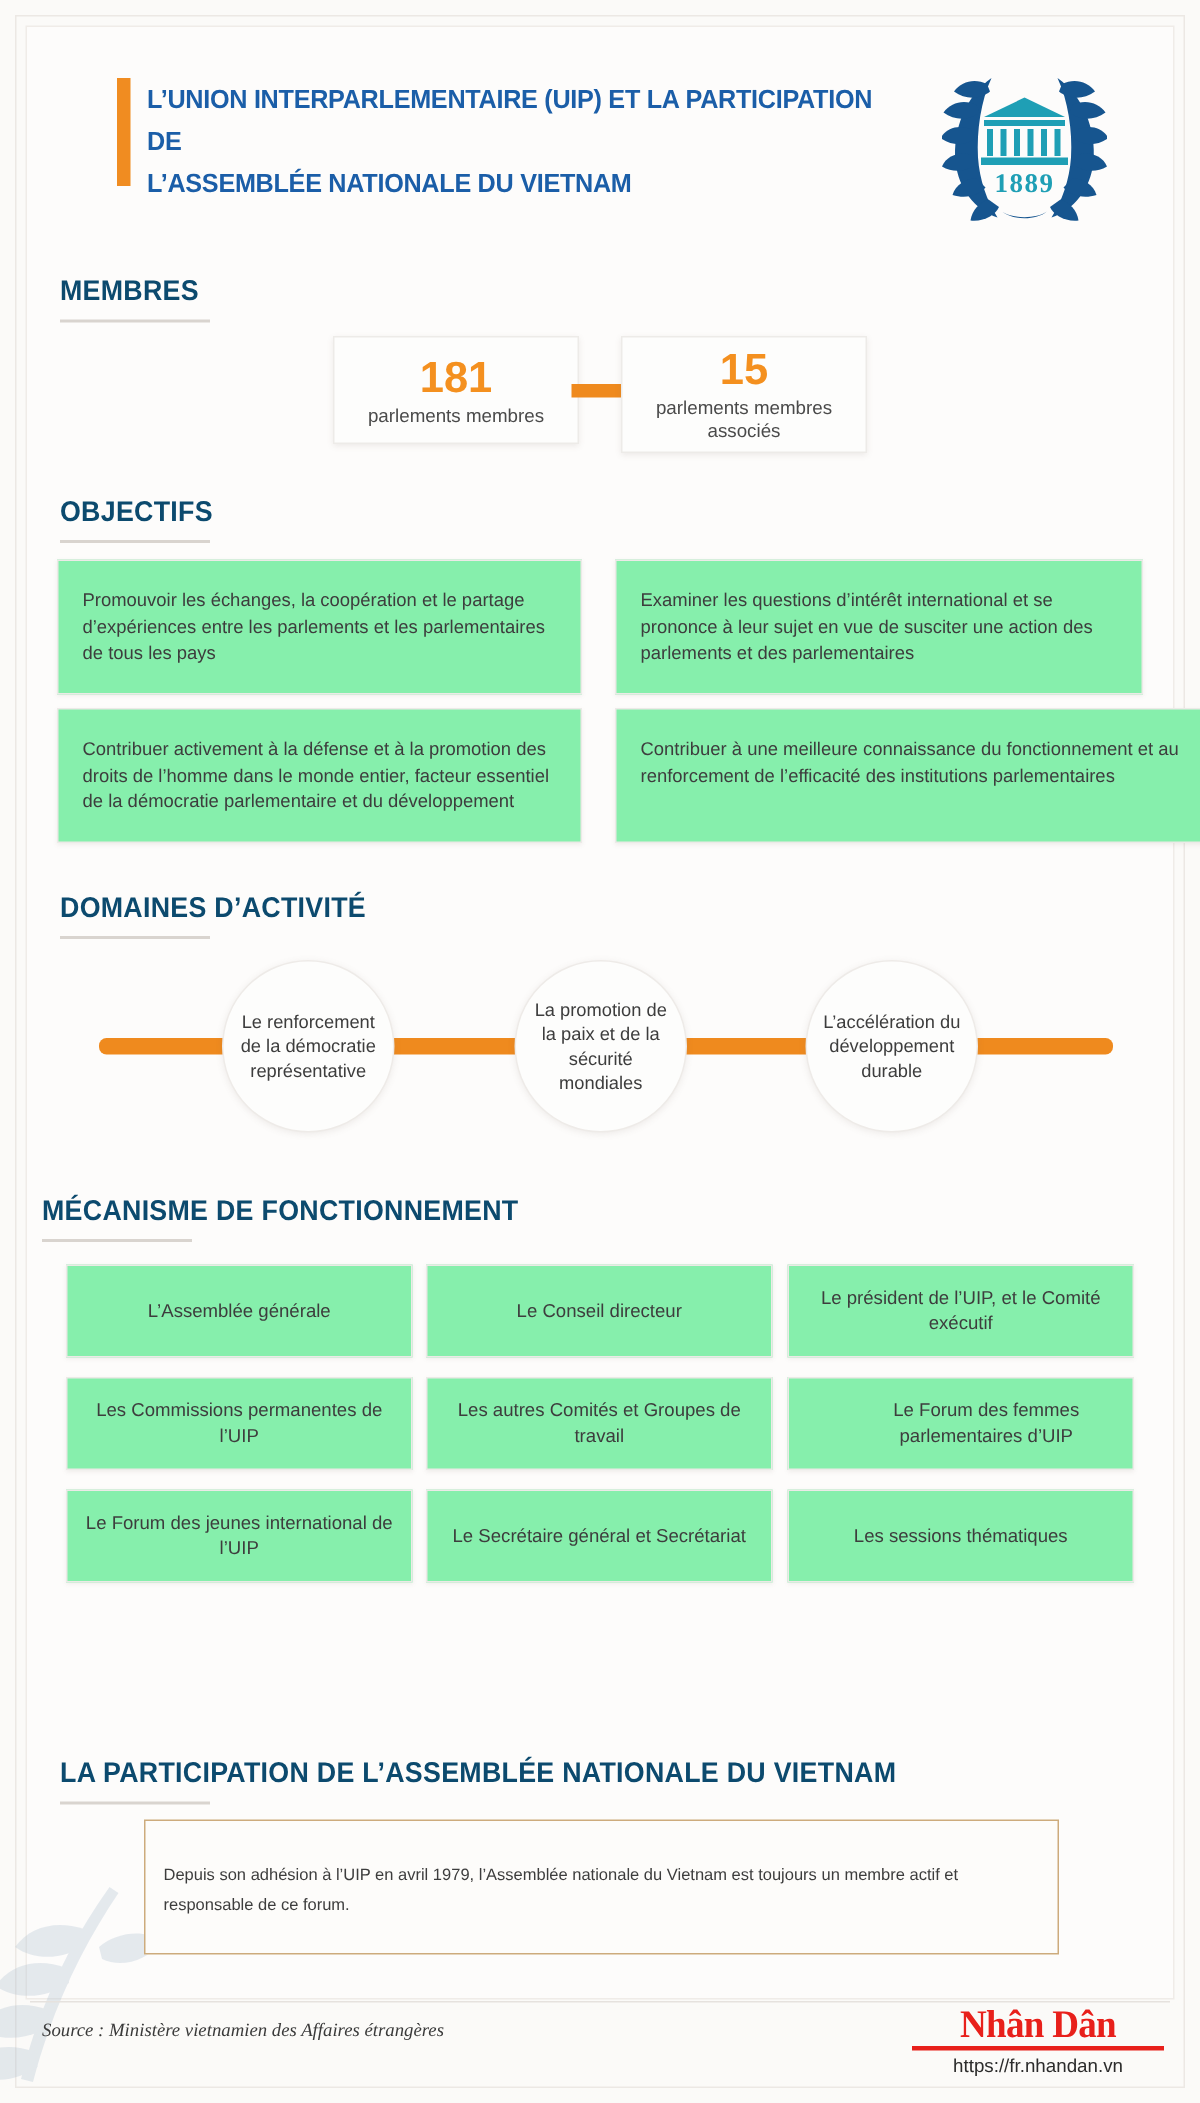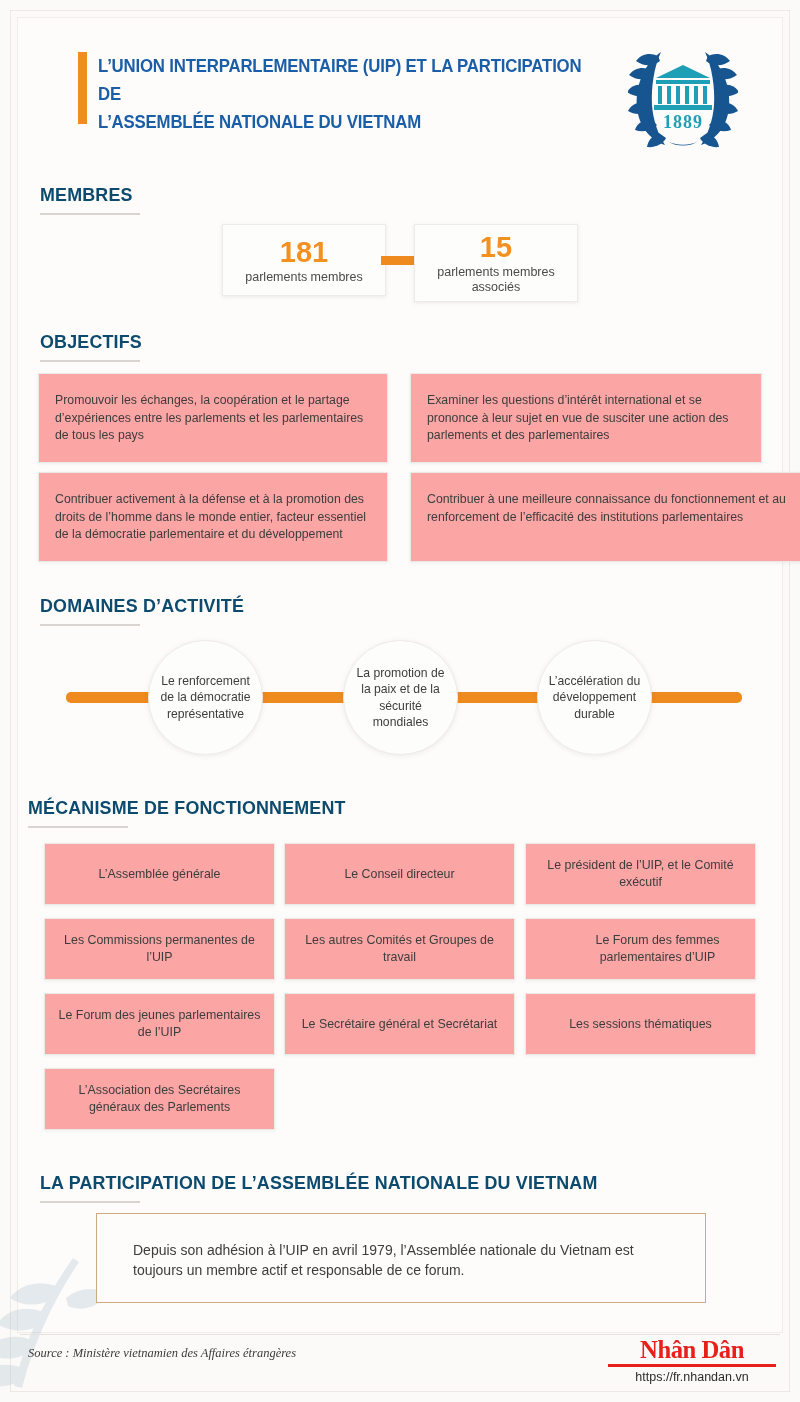--- a/index.html
+++ b/index.html
@@ -74,21 +74,21 @@
   .sec-h .rule{
     display:block;
     margin-top:7px;
     height:2px;width:100px;
     background:#d9d4cf;
   }
 
   
   .card{
     position:absolute;
-    background:#fca5a5;
+    background:#86efac;
     border:1px solid #eceae7;
     box-shadow:0 1px 3px rgba(120,110,100,.10);
     box-sizing:border-box;
   }
 
   
   .stat{
     position:absolute;
     background:#fdfdfc;
     border:1px solid #edebe8;
@@ -136,22 +136,22 @@
     color:#3d3d3d;font-size:12.4px;line-height:17px;
     padding:0 10px;
   }
 
   
   .part-box{
     position:absolute;
     background:#fdfcfa;
     border:1.5px solid #cdab7c;
     box-sizing:border-box;
-    padding:26px 36px;
-    color:#3d3d3d;font-size:14px;line-height:20px;
+    padding:26px 12px;
+    color:#3d3d3d;font-size:11px;line-height:20px;
   }
 
   
   .footer-rule{
     position:absolute;left:20px;top:1334px;width:760px;height:1px;
     background:#e6e2de;
   }
   .source{
     position:absolute;left:28px;top:1346px;
     font-family:"Liberation Serif", serif;
@@ -302,32 +302,29 @@
       <span>Les Commissions permanentes de l’UIP</span>
     </div>
     <div class="card mec" style="left:284px;top:918px;width:231px;height:62px;">
       <span>Les autres Comités et Groupes de travail</span>
     </div>
     <div class="card mec" style="left:525px;top:918px;width:231px;height:62px;padding-left:44px;">
       <span>Le Forum des femmes parlementaires d’UIP</span>
     </div>
 
     <div class="card mec" style="left:44px;top:993px;width:231px;height:62px;">
-      <span>Le Forum des jeunes parlementaires de l’UIP</span>
+      <span>Le Forum des jeunes international de l’UIP</span>
     </div>
     <div class="card mec" style="left:284px;top:993px;width:231px;height:62px;">
       <span>Le Secrétaire général et Secrétariat</span>
     </div>
     <div class="card mec" style="left:525px;top:993px;width:231px;height:62px;">
       <span>Les sessions thématiques</span>
     </div>
 
-    <div class="card mec" style="left:44px;top:1068px;width:231px;height:62px;">
-      <span>L’Association des Secrétaires généraux des Parlements</span>
-    </div>
 
     <div class="sec-h" style="left:40px;top:1172px;font-size:19px;">
       <span class="txt">LA PARTICIPATION DE L’ASSEMBLÉE NATIONALE DU VIETNAM</span>
       <span class="rule" style="width:100px;"></span>
     </div>
 
     <div class="part-box" style="left:96px;top:1213px;width:610px;height:90px;">
       <span>Depuis son adhésion à l’UIP en avril 1979, l’Assemblée nationale du Vietnam est toujours un membre actif et responsable de ce forum.</span>
     </div>
 

